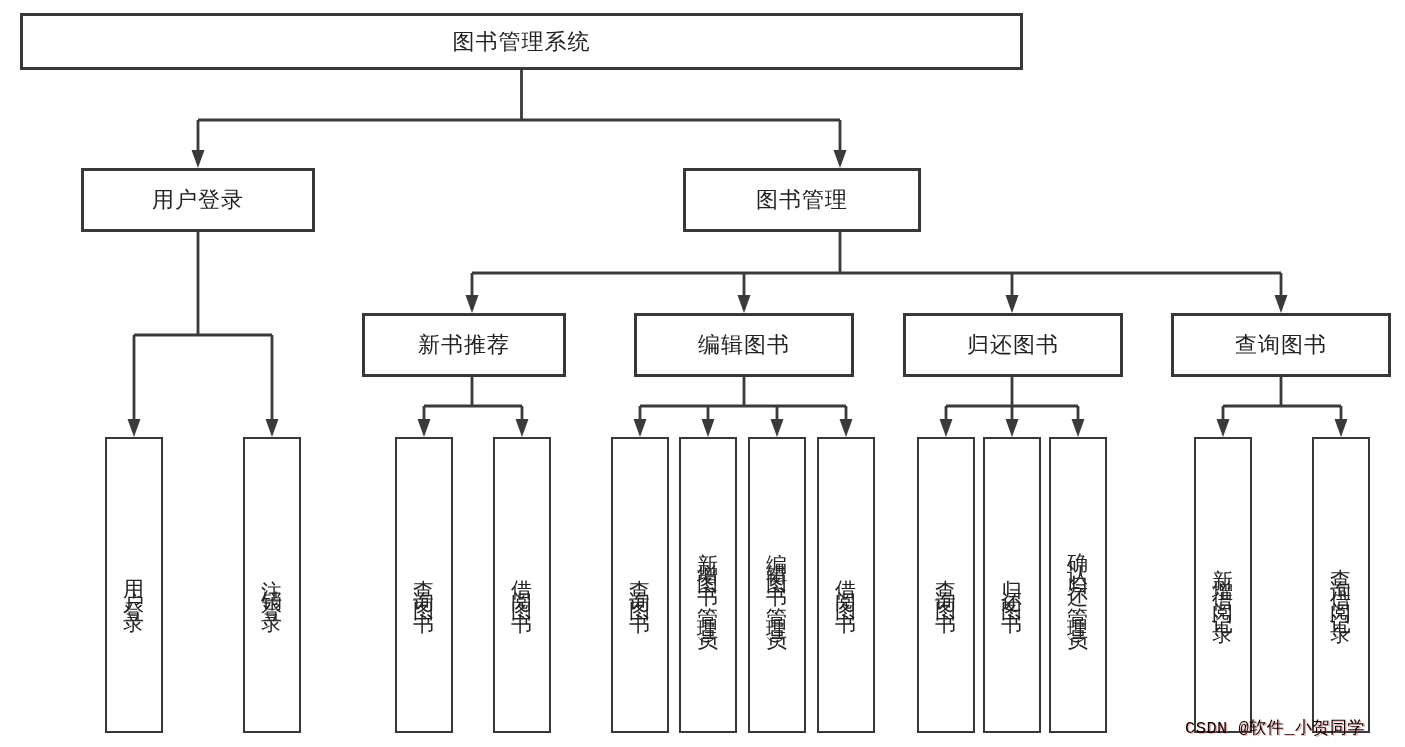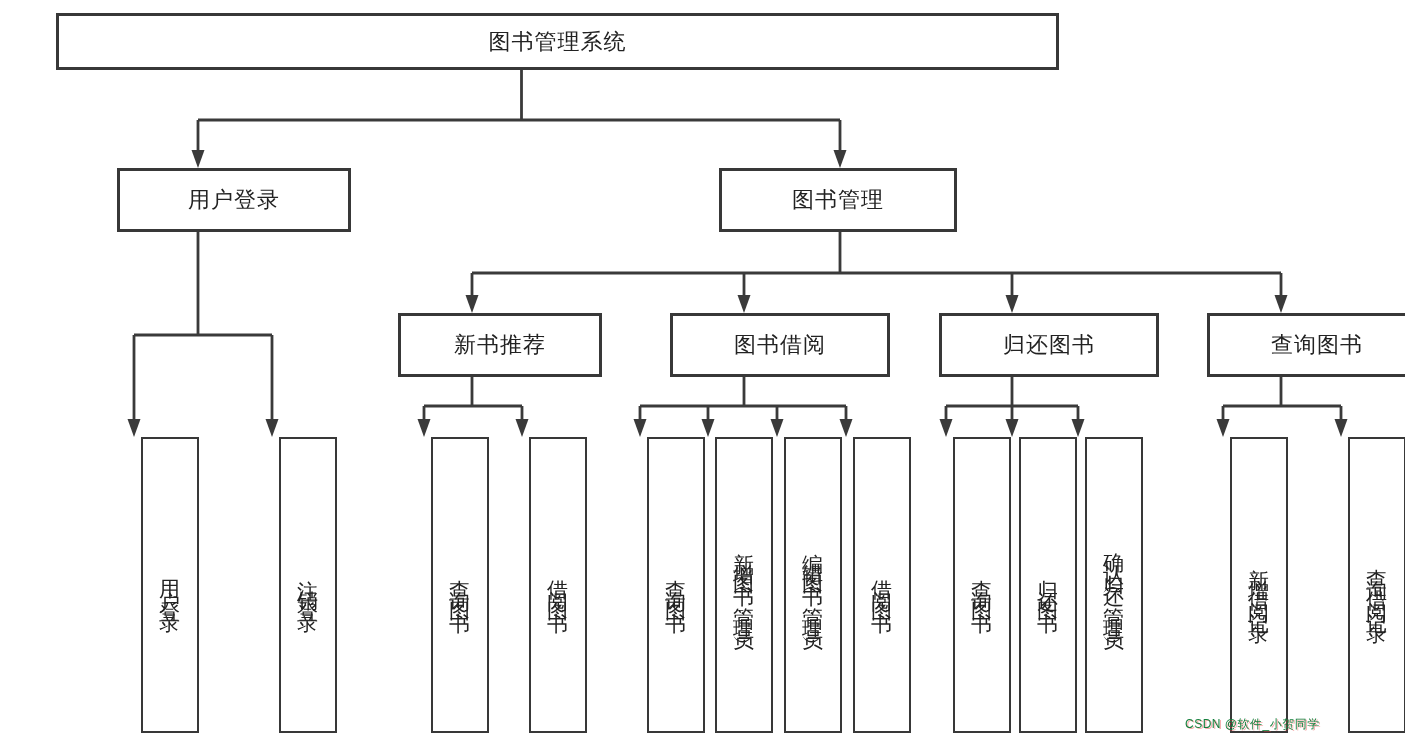--- a/index.html
+++ b/index.html
@@ -14,40 +14,40 @@
   .box{
     position:absolute;
     box-sizing:border-box;
     background:#ffffff;
     border:3px solid #383838;
     display:flex;align-items:center;justify-content:center;
     color:#222222;
     font-size:22px;
     letter-spacing:1px;
     text-align:center;
-    margin-left:36px;
   }
   .leaf{border-width:2.5px;}
   .vtext{
     writing-mode:vertical-rl;
     text-orientation:mixed;
     font-size:21px;
     letter-spacing:11px;
     line-height:1.1;
     white-space:nowrap;
   }
   .watermark{
     position:absolute;
     left:1185px;top:716px;
-    font-size:12px;
-    color:#15803d;
+    font-size:17px;
+    color:#000000;
     letter-spacing:0.5px;
     text-shadow:1.5px 1px 0 rgba(230,69,69,0.45);
     white-space:nowrap;
     z-index:5;
+    font-family:Liberation Mono, monospace;
   }
 </style>
 </head>
 <body>
 
 <div class="canvas">
 
   <svg class="connectors" width="1405" height="747" viewBox="0 0 1405 747" fill="none" stroke="#3a3a3a" stroke-width="2.8">
 
     <g>
@@ -125,21 +125,21 @@
     <span>用户登录</span>
   </div>
   <div class="box" style="left:683px;top:168px;width:238px;height:64px">
     <span>图书管理</span>
   </div>
 
   <div class="box" style="left:362px;top:313px;width:204px;height:64px">
     <span>新书推荐</span>
   </div>
   <div class="box" style="left:634px;top:313px;width:220px;height:64px">
-    <span>图书借阅</span>
+    <span>编辑图书</span>
   </div>
   <div class="box" style="left:903px;top:313px;width:220px;height:64px">
     <span>归还图书</span>
   </div>
   <div class="box" style="left:1171px;top:313px;width:220px;height:64px">
     <span>查询图书</span>
   </div>
 
   <div class="box leaf" style="left:105px;top:437px;width:58px;height:296px">
     <span class="vtext">用户登录</span>

